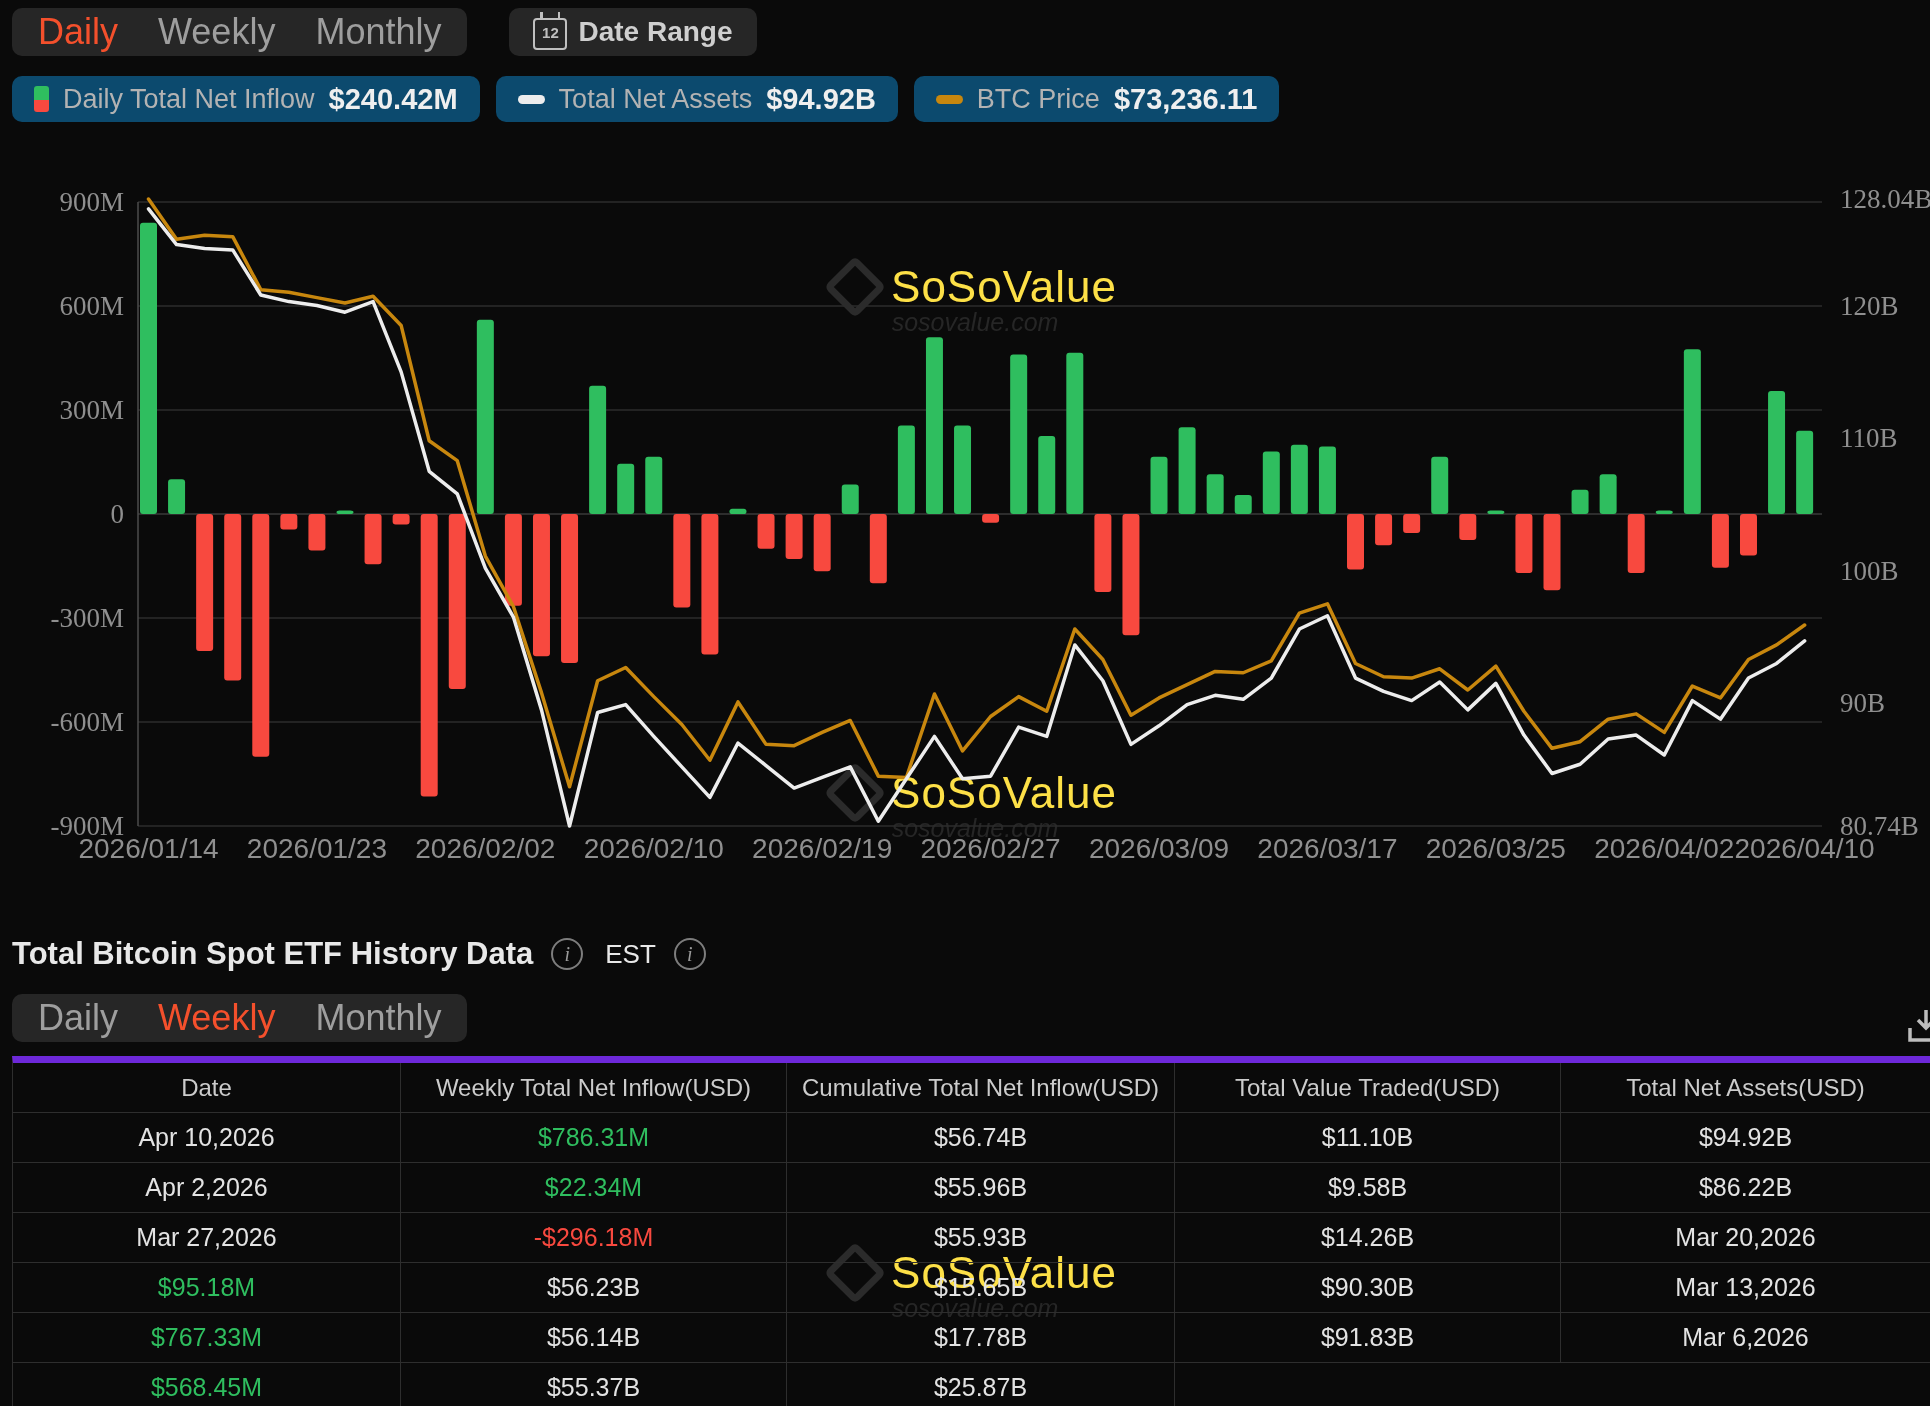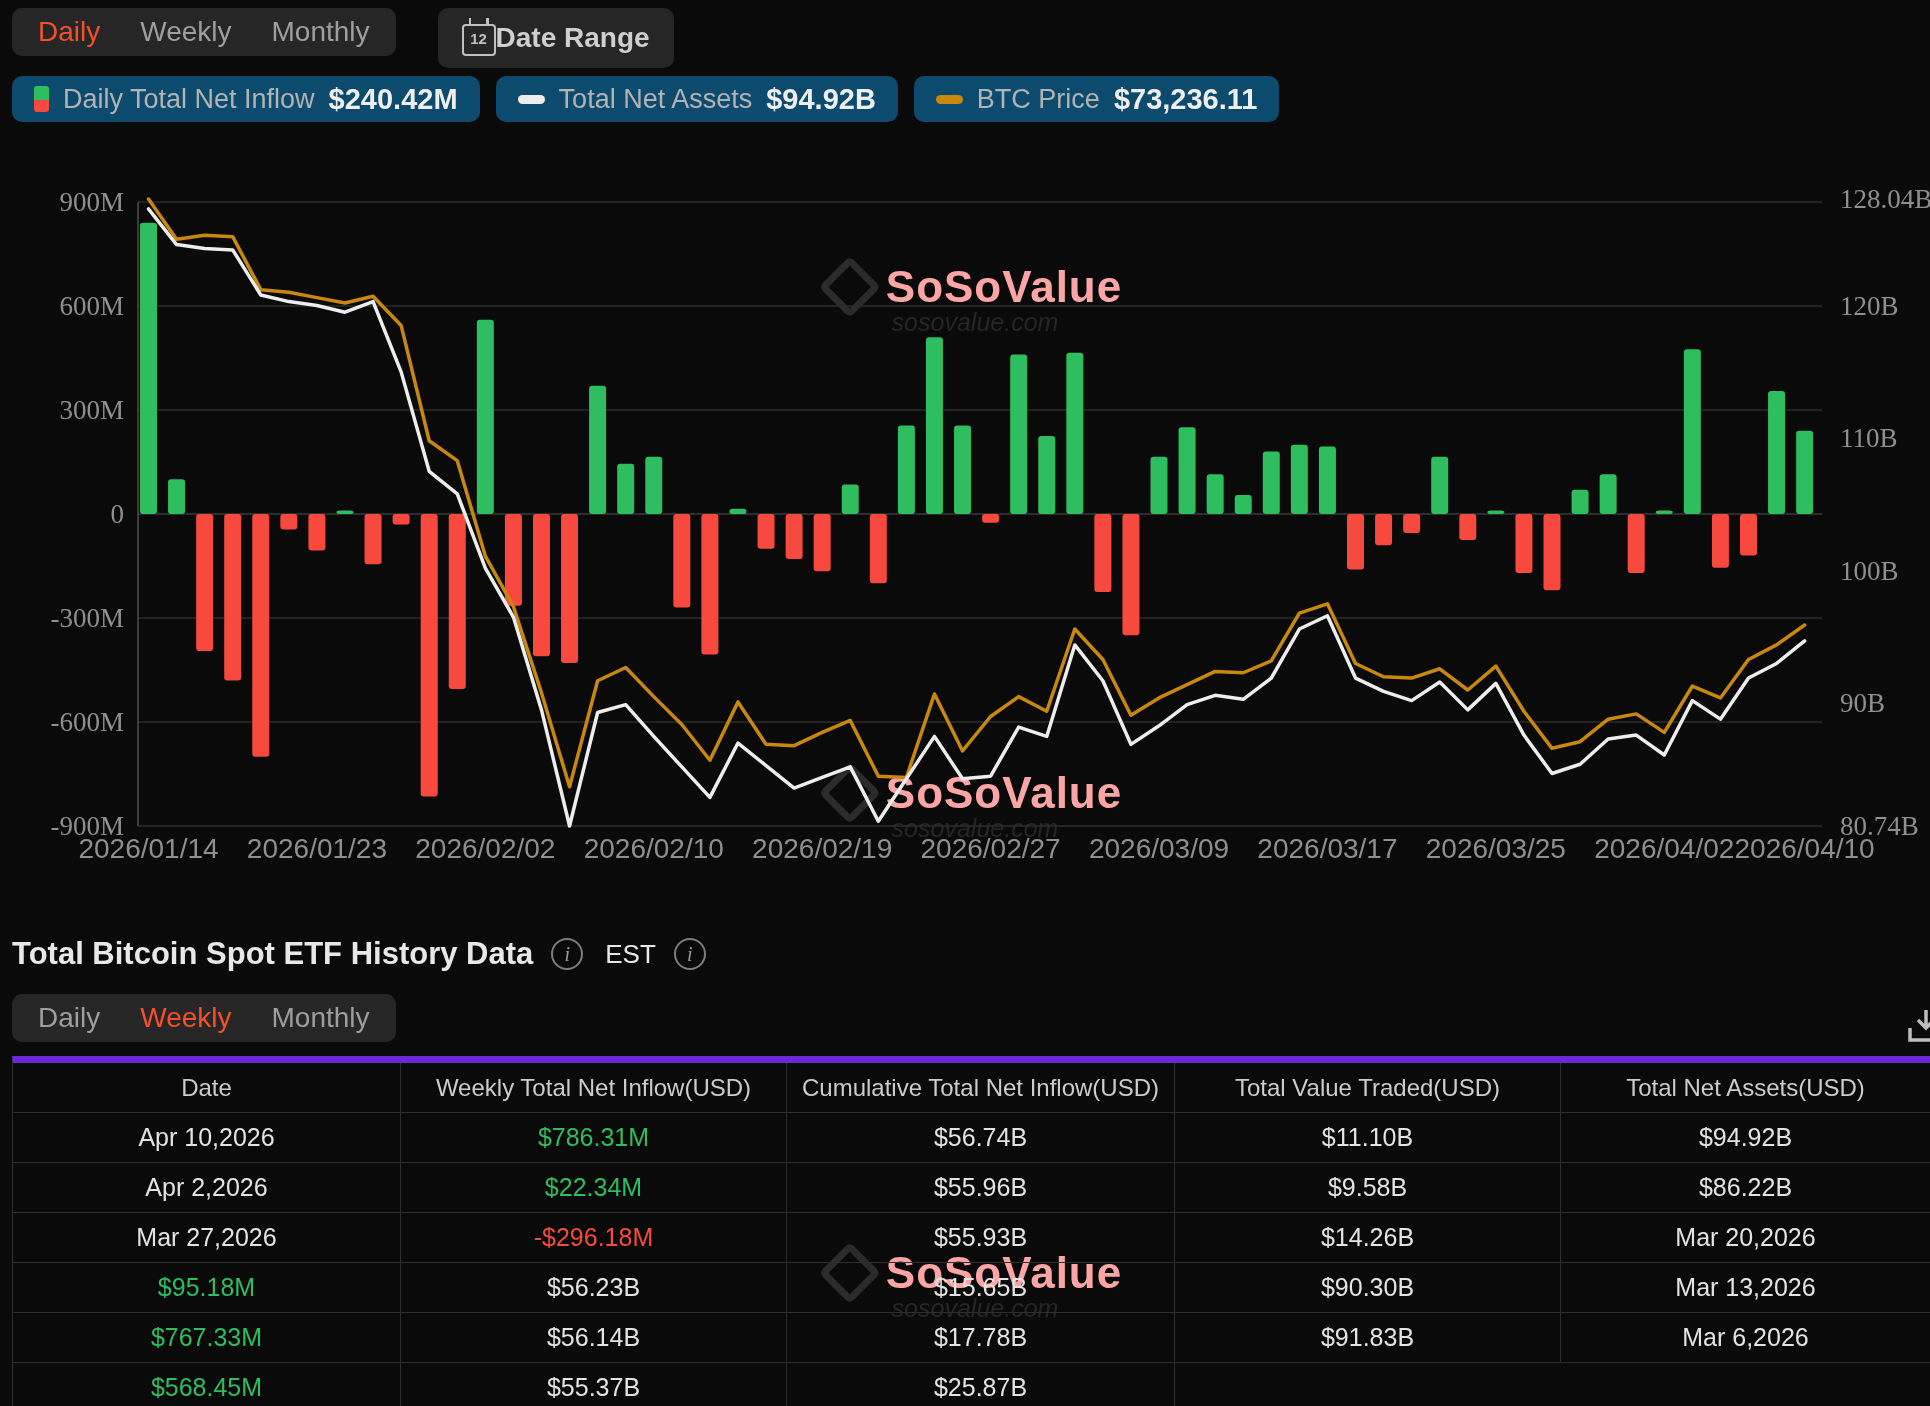--- a/index.html
+++ b/index.html
@@ -2,44 +2,44 @@
 <html><head>
 <meta charset="utf-8">
 <style>
   html,body{margin:0;padding:0;background:#0a0a0a;}
   body{position:relative;width:1930px;height:1406px;overflow:hidden;
        font-family:"Liberation Sans",sans-serif;color:#e6e6e6;}
   .abs{position:absolute;}
   
   .pill-group{display:inline-flex;align-items:center;gap:40px;background:#262626;
       border-radius:10px;height:48px;padding:0 26px;}
-  .pill-group .tab{font-size:28px;color:#9e9e9e;cursor:pointer;white-space:nowrap;}
+  .pill-group .tab{font-size:36px;color:#9e9e9e;cursor:pointer;white-space:nowrap;}
   .pill-group .tab.active{color:#f4502c;}
   
-  .btn-daterange{display:inline-flex;align-items:center;gap:0;background:#262626;
-      border-radius:10px;height:60px;padding:0 24px;font-size:28px;font-weight:bold;color:#cfcfcf;}
+  .btn-daterange{display:inline-flex;align-items:center;gap:11px;background:#262626;
+      border-radius:10px;height:48px;padding:0 24px;font-size:28px;font-weight:bold;color:#cfcfcf;}
   .cal-icon{position:relative;width:30px;height:28px;border:2.5px solid #c0c0c0;border-radius:4px;margin-top:3px;}
   .cal-icon:before,.cal-icon:after{content:"";position:absolute;top:-8px;width:2.5px;height:8px;background:#c0c0c0;}
   .cal-icon:before{left:5px;} .cal-icon:after{right:5px;}
   .cal-num{position:absolute;left:0;right:0;top:4px;text-align:center;font-size:15px;font-weight:bold;color:#c0c0c0;}
   
   .legend-row{display:flex;gap:16px;align-items:center;}
   .chip{display:inline-flex;align-items:center;gap:14px;background:#0c4a6e;border-radius:10px;
         height:46px;padding:0 22px;}
   .chip .lbl{font-size:27px;color:#b3b3b3;white-space:nowrap;}
   .chip .val{font-size:29px;font-weight:bold;color:#efefef;white-space:nowrap;}
   .mk-stack{display:flex;flex-direction:column;width:15px;}
   .mk-stack .g{height:14px;border-radius:3px 3px 0 0;}
   .mk-stack .r{height:12px;border-radius:0 0 3px 3px;}
   .mk-dash{width:27px;height:9px;border-radius:5px;}
   
   .watermark{display:flex;flex-direction:column;align-items:center;z-index:1;pointer-events:none;}
   .wm-row{display:flex;align-items:center;gap:14px;}
   .wm-diamond{width:30px;height:30px;border:7px solid #2b2b2b;border-radius:6px;transform:rotate(45deg);}
-  .wm-brand{font-size:44px;font-weight:700;color:#fca5a5;letter-spacing:1px;}
+  .wm-brand{font-size:44px;font-weight:400;color:#fde047;letter-spacing:1px;}
   .wm-domain{font-size:25px;font-style:italic;color:#262626;margin-top:-4px;}
   
   #chart{position:absolute;left:0;top:0;z-index:2;}
   
   .title-row{display:flex;align-items:center;gap:18px;}
   .sec-title{font-size:31px;font-weight:bold;color:#e8e8e8;}
   .info-icon{width:28px;height:28px;border:2.5px solid #7d7d7d;border-radius:50%;color:#9a9a9a;
       font-family:"Liberation Serif",serif;font-style:italic;font-size:20px;display:flex;
       align-items:center;justify-content:center;}
   .est{font-size:26px;color:#e8e8e8;margin-left:4px;}

